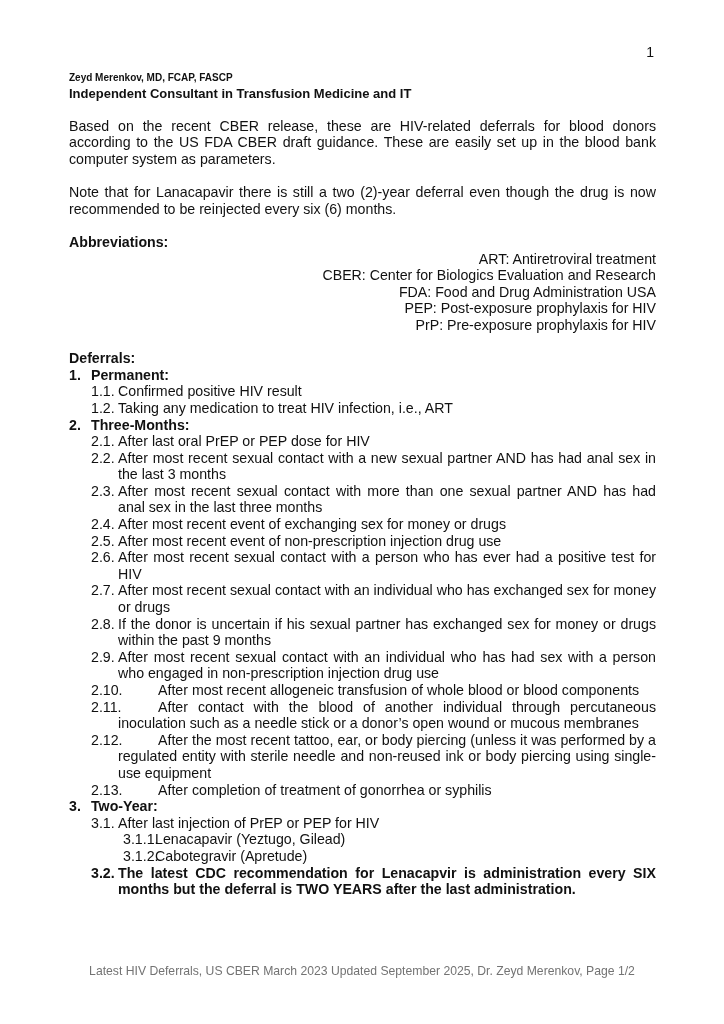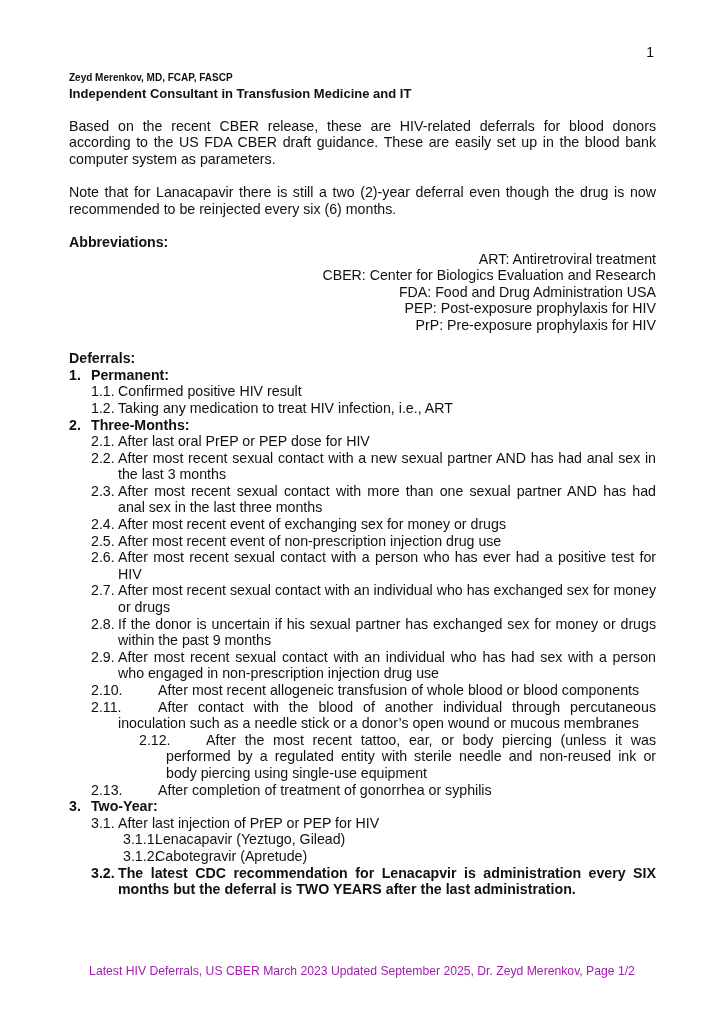--- a/index.html
+++ b/index.html
@@ -30,21 +30,21 @@
     ol.lvl2 > li { position: relative; padding-left: 27px; text-align: justify; }
     ol.lvl2 > li.wide { padding-left: 0; text-indent: 0; }
     .lvl2-num { position: absolute; left: 0; }
     .wide .lvl2-num { position: static; display: inline-block; width: 67px; }
     ol.lvl3 { list-style: none; margin: 0; padding: 0; }
     ol.lvl3 > li { position: relative; padding-left: 32px; margin-left: 5px; }
     .lvl3-num { position: absolute; left: 0; }
     .bold { font-weight: bold; }
     .footer {
       position: absolute; top: 964px; left: 0; width: 724px; text-align: center;
-      font-size: 12.2px; color: #a21caf;
+      font-size: 12.2px; color: #737373;
     }
   </style>
 </head>
 <body>
 
 <div class="page-number">1</div>
 
 <div class="content">
   <div class="author">Zeyd Merenkov, MD, FCAP, FASCP</div>
   <div class="affiliation">Independent Consultant in Transfusion Medicine and IT</div>
@@ -81,21 +81,21 @@
         <li><span class="lvl2-num">2.2.</span><span>After most recent sexual contact with a new sexual partner AND has had anal sex in the last 3 months</span></li>
         <li><span class="lvl2-num">2.3.</span><span>After most recent sexual contact with more than one sexual partner AND has had anal sex in the last three months</span></li>
         <li><span class="lvl2-num">2.4.</span><span>After most recent event of exchanging sex for money or drugs</span></li>
         <li><span class="lvl2-num">2.5.</span><span>After most recent event of non-prescription injection drug use</span></li>
         <li><span class="lvl2-num">2.6.</span><span>After most recent sexual contact with a person who has ever had a positive test for HIV</span></li>
         <li><span class="lvl2-num">2.7.</span><span>After most recent sexual contact with an individual who has exchanged sex for money or drugs</span></li>
         <li><span class="lvl2-num">2.8.</span><span>If the donor is uncertain if his sexual partner has exchanged sex for money or drugs within the past 9 months</span></li>
         <li><span class="lvl2-num">2.9.</span><span>After most recent sexual contact with an individual who has had sex with a person who engaged in non-prescription injection drug use</span></li>
         <li class="wide"><span class="lvl2-num">2.10.</span><span>After most recent allogeneic transfusion of whole blood or blood components</span></li>
         <li class="wide" style="padding-left:27px; text-indent:-27px;"><span class="lvl2-num" style="text-indent:0;">2.11.</span><span>After contact with the blood of another individual through percutaneous inoculation such as a needle stick or a donor’s open wound or mucous membranes</span></li>
-        <li class="wide" style="padding-left:27px; text-indent:-27px;margin-left:48px;"><span class="lvl2-num" style="text-indent:0;">2.12.</span><span>After the most recent tattoo, ear, or body piercing (unless it was performed by a regulated entity with sterile needle and non-reused ink or body piercing using single-use equipment</span></li>
+        <li class="wide" style="padding-left:27px; text-indent:-27px;"><span class="lvl2-num" style="text-indent:0;">2.12.</span><span>After the most recent tattoo, ear, or body piercing (unless it was performed by a regulated entity with sterile needle and non-reused ink or body piercing using single-use equipment</span></li>
         <li class="wide"><span class="lvl2-num">2.13.</span><span>After completion of treatment of gonorrhea or syphilis</span></li>
       </ol>
     </li>
 
     <li>
       <span class="lvl1-num">3.</span>
       <span class="lvl1-head">Two-Year:</span>
       <ol class="lvl2">
         <li><span class="lvl2-num">3.1.</span><span>After last injection of PrEP or PEP for HIV</span>
           <ol class="lvl3">

